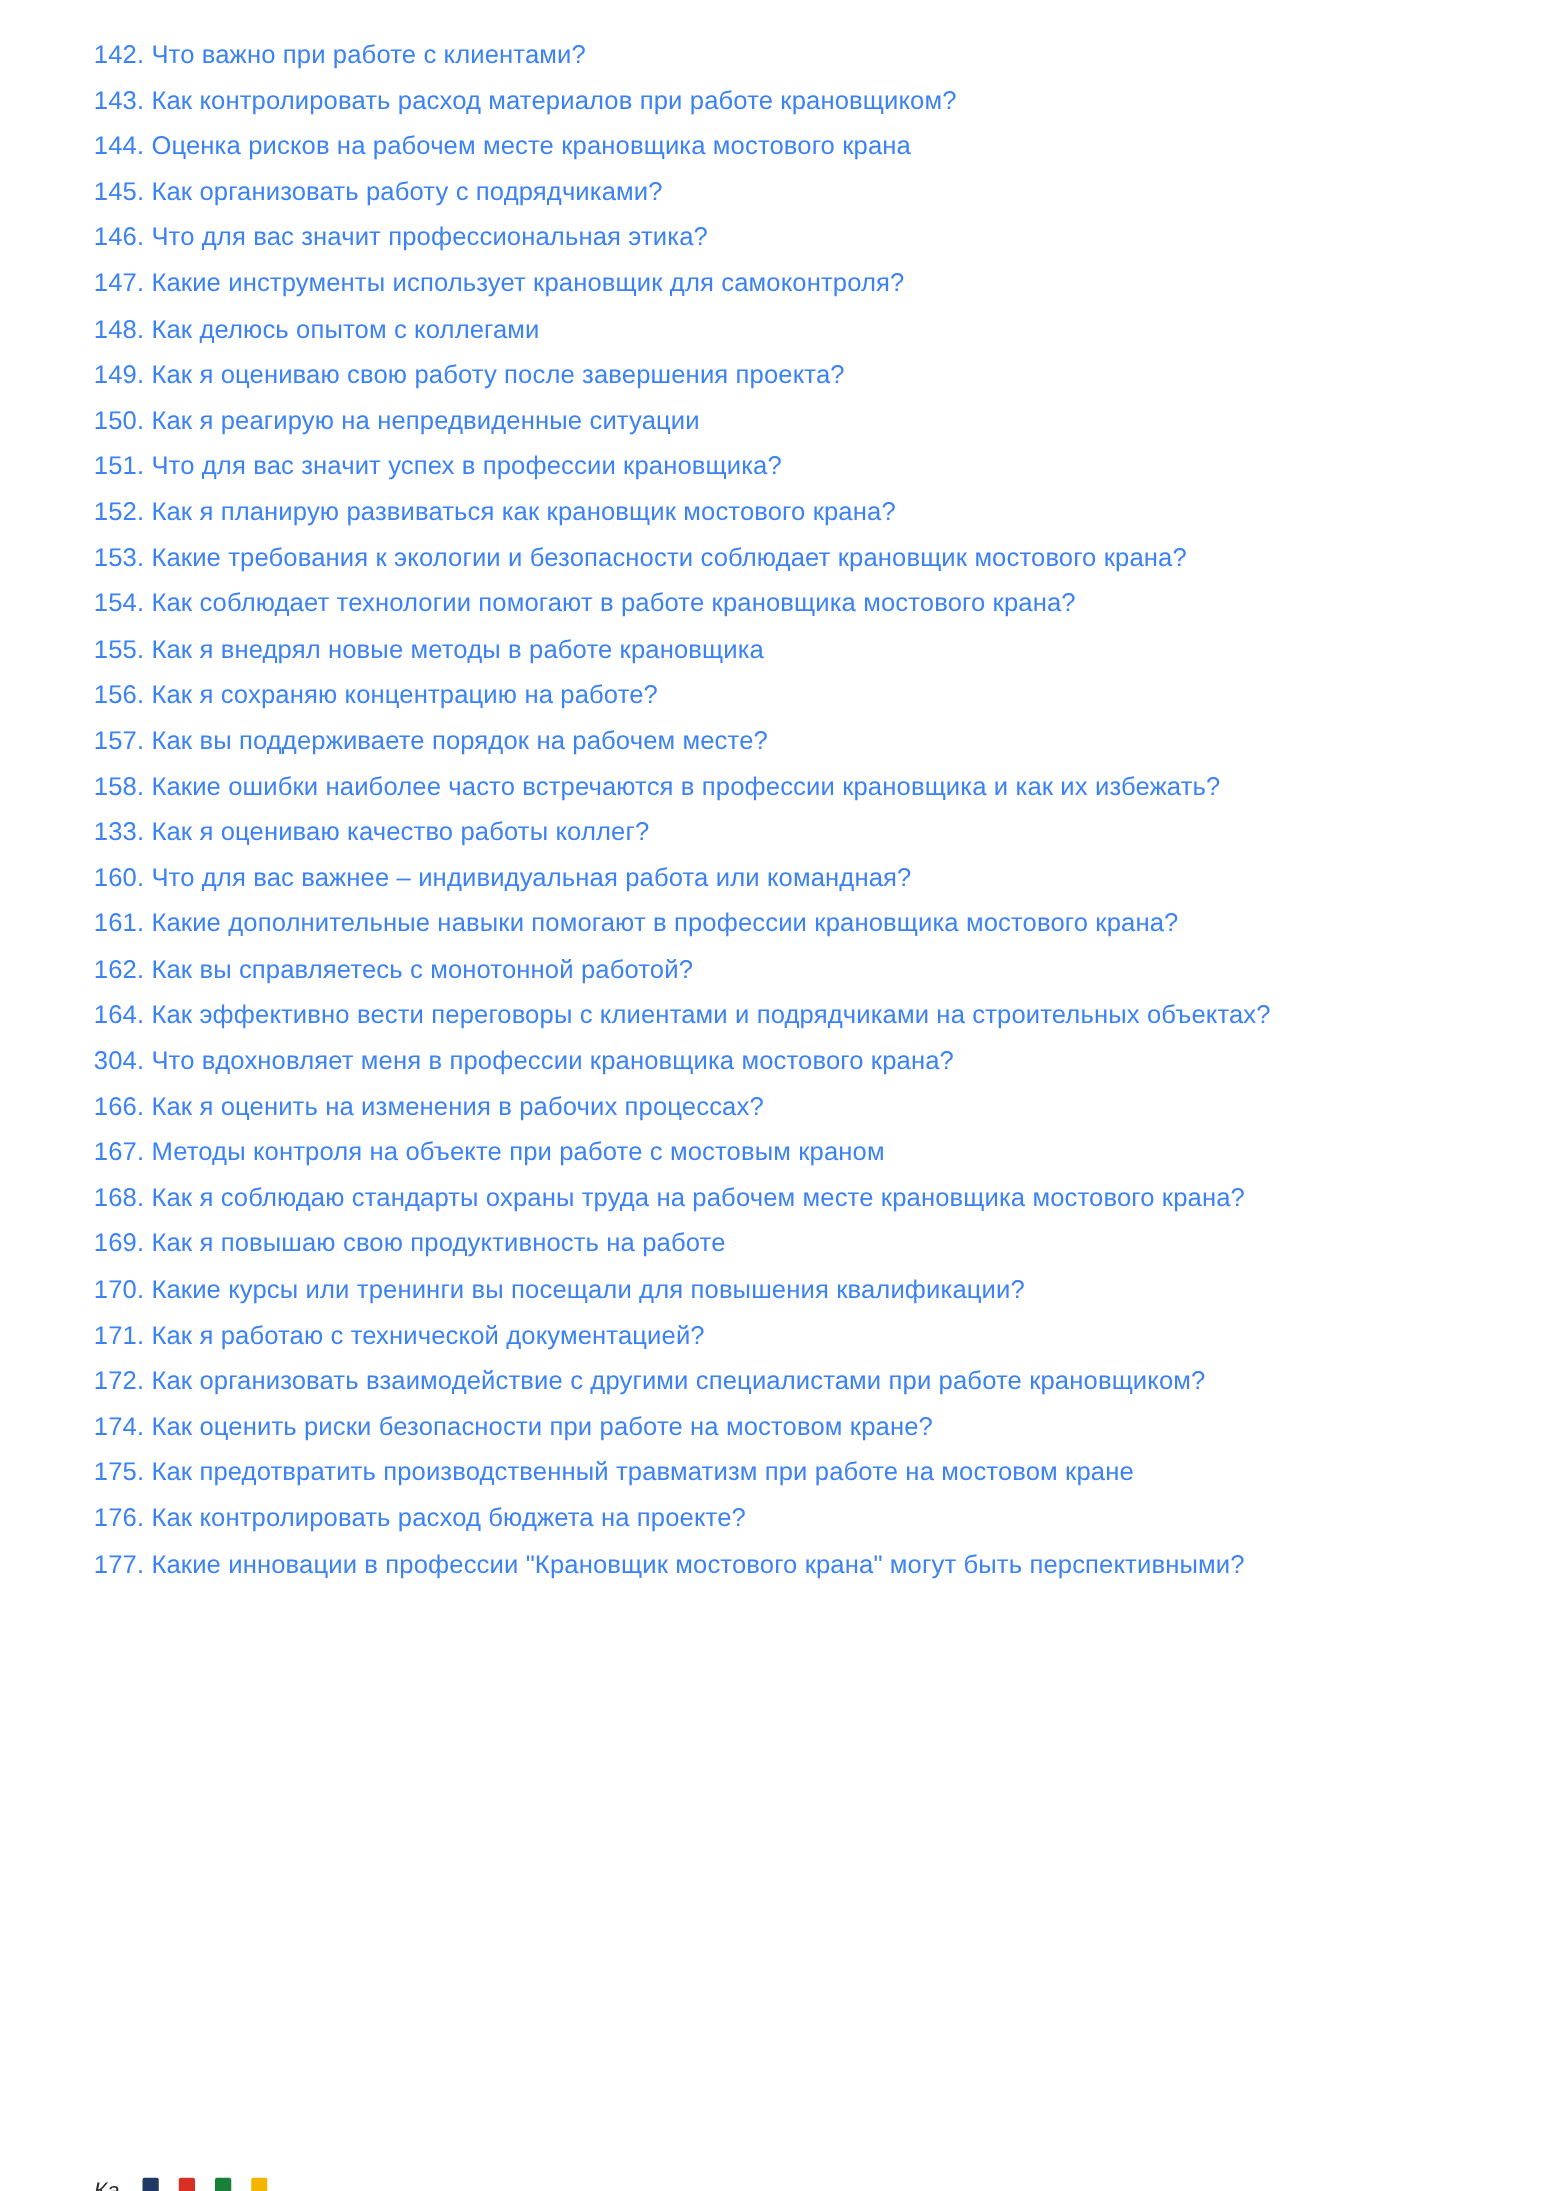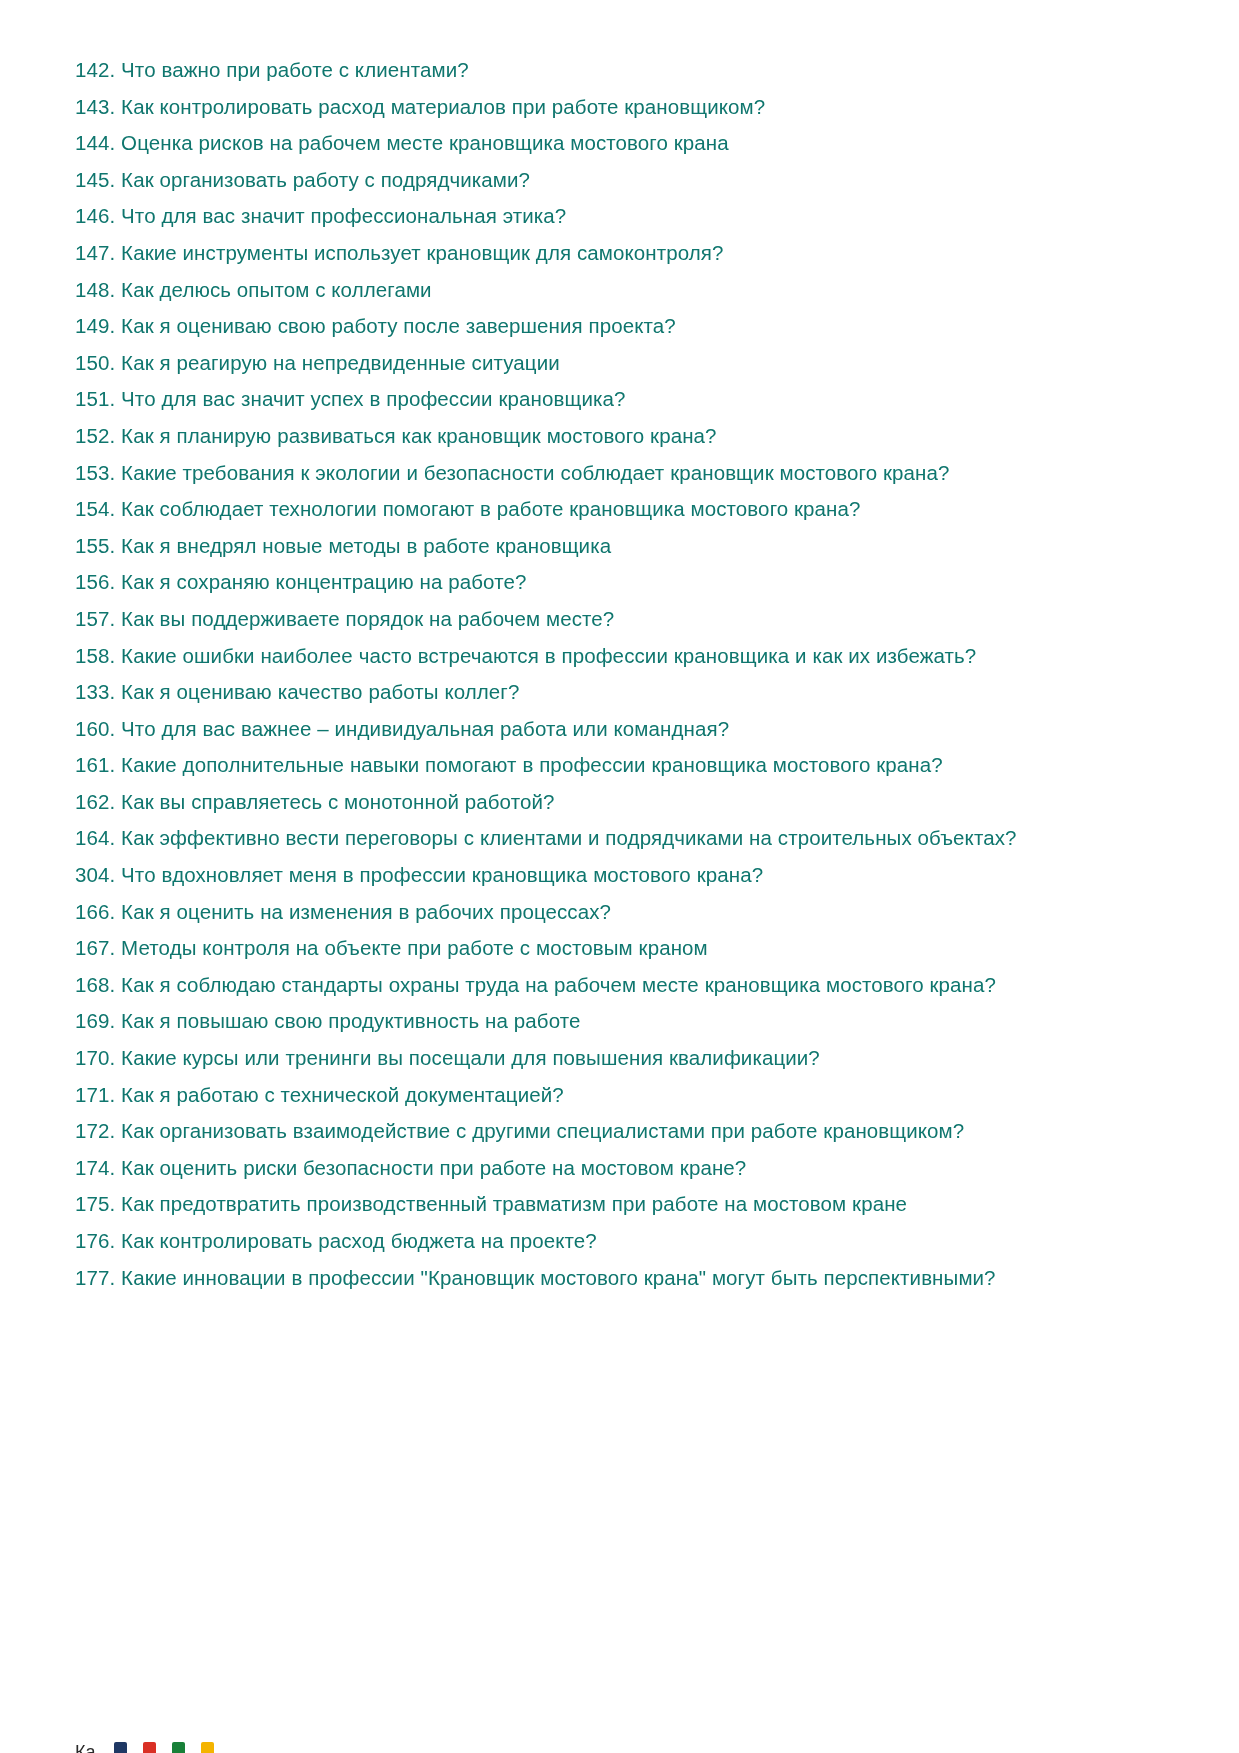--- a/index.html
+++ b/index.html
@@ -11,22 +11,22 @@
     width: 1239px;
     height: 1753px;
     position: relative;
     overflow: hidden;
     font-family: "Liberation Sans", "DejaVu Sans", sans-serif;
   }
   .page {
     box-sizing: border-box;
     width: 1239px;
     height: 1753px;
-    padding: 52px 78px 0 75px;
-    color: #0f766e;
+    padding: 26px 78px 0 75px;
+    color: #3b82f6;
   }
   .question-list {
     font-size: 20.5px;
     line-height: 36.6px;
     letter-spacing: 0.1px;
   }
   .q-item {
     margin: 0;
     padding: 0;
     font-weight: 400;
@@ -38,20 +38,21 @@
   
   .bottom-fragment {
     position: absolute;
     left: 75px;
     bottom: 0;
     height: 11px;
     overflow: hidden;
     display: flex;
     align-items: flex-start;
     gap: 16px;
+    font-style: italic;
   }
   .bottom-fragment .frag-block {
     width: 13px;
     height: 20px;
     border-radius: 2px;
     display: inline-block;
   }
   .bottom-fragment .frag-text {
     font-size: 18px;
     line-height: 20px;

